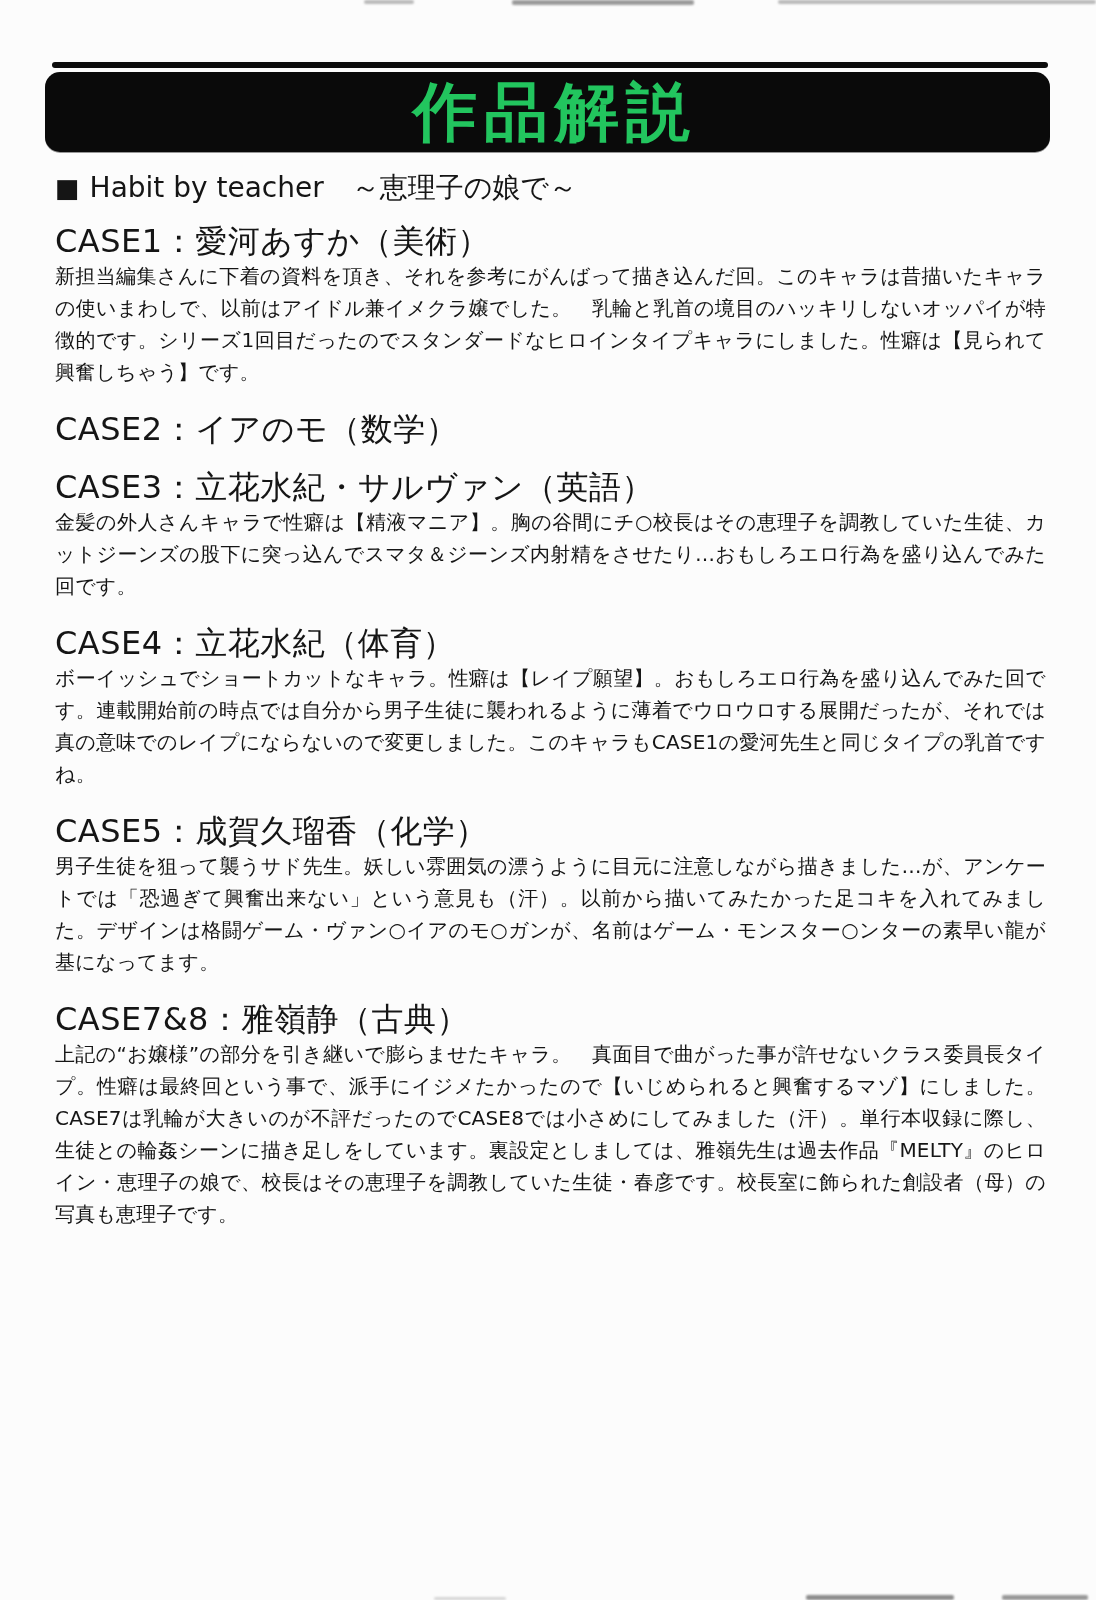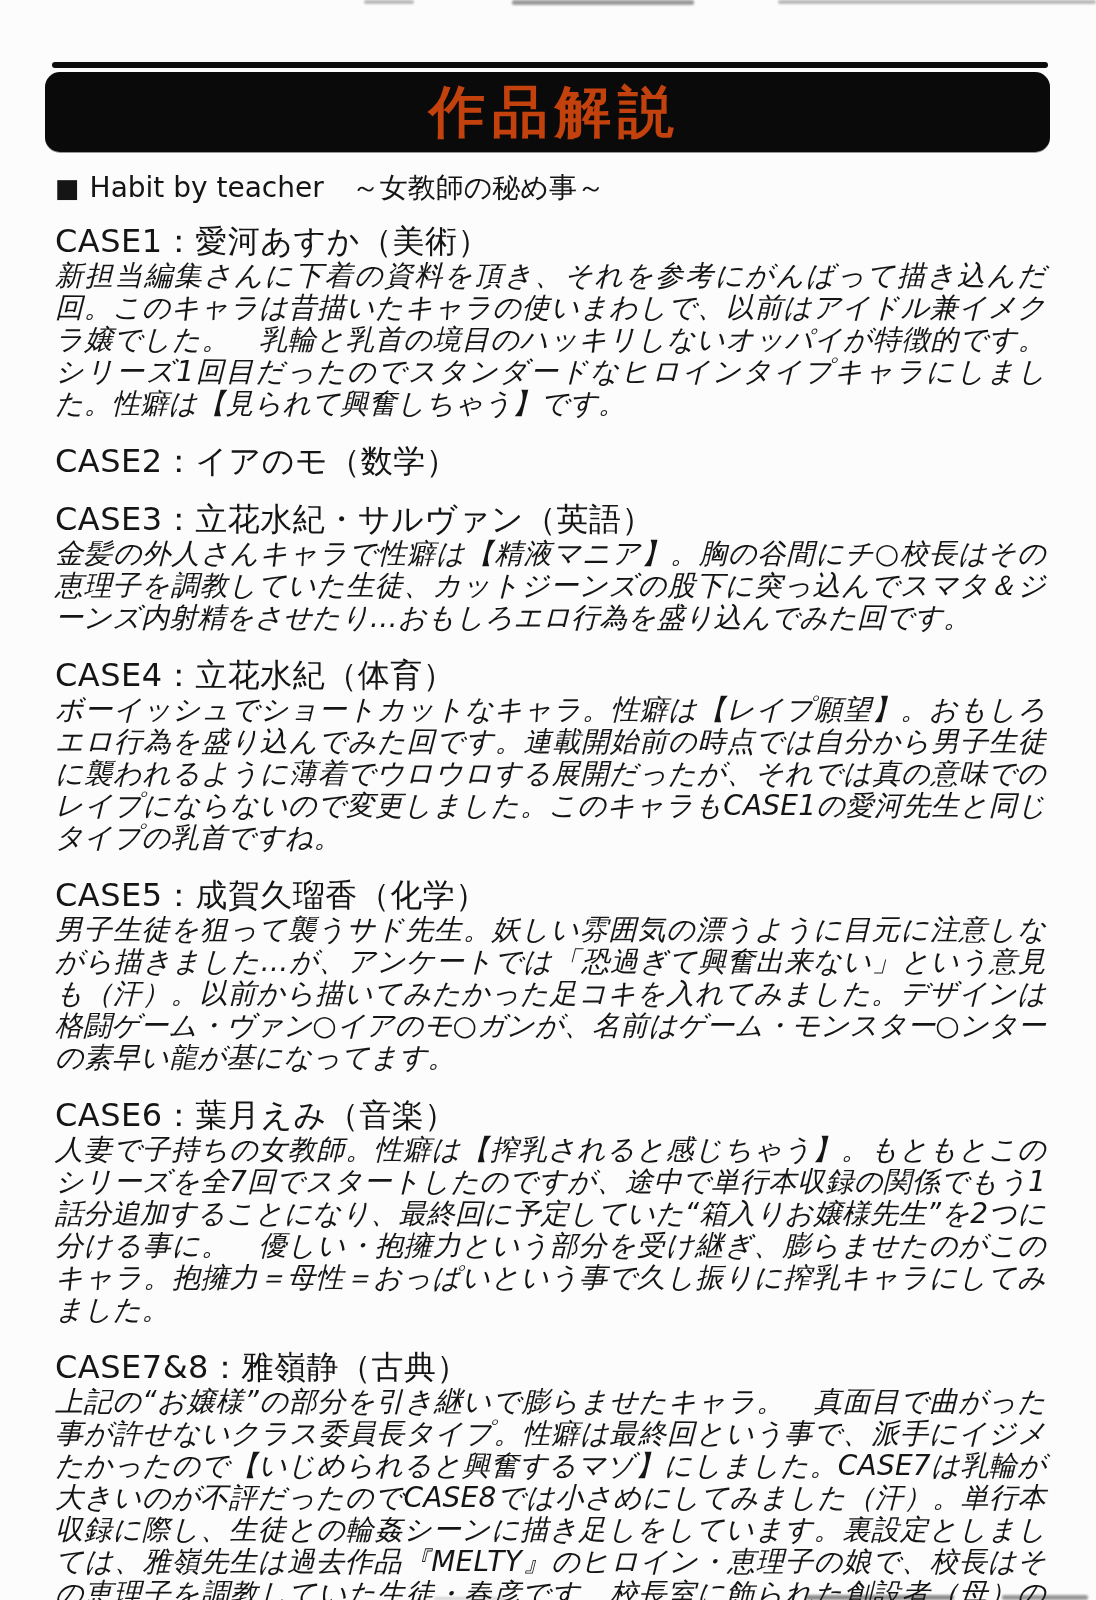--- a/index.html
+++ b/index.html
@@ -28,22 +28,22 @@
   .banner{
     position:relative;
     margin:72px 46px 0 45px;
     height:80px;
     background:#0a0a0a;
     border-radius:15px;
     display:flex;align-items:center;justify-content:center;
     box-shadow:0 1px 0 rgba(0,0,0,.4);
   }
   .banner-title{
-    color:#c2410c;
-    font-size:56px;
+    color:#22c55e;
+    font-size:64px;
     font-weight:700;
     letter-spacing:7px;
     line-height:1;
     padding-left:7px; 
     margin-left:8px;
   }
   
   .series-heading{
     margin:20px 50px 0 55px;
     font-size:28px;
@@ -58,44 +58,43 @@
   .case{margin:0 0 24px 0;}
   .case h2{
     margin:0 0 2px 0;
     font-size:32px;
     line-height:34px;
     font-weight:400;
     letter-spacing:.5px;
   }
   .case p{
     margin:0;
-    font-size:28px;
+    font-size:20px;
     line-height:32px;
     text-align:justify;
     letter-spacing:.2px;
-    font-style:italic;
   }
 </style>
 </head>
 <body>
 
 <div class="page">
 
   <div class="artifact a-t1"></div>
   <div class="artifact a-t2"></div>
   <div class="artifact a-t3"></div>
 
   <div class="banner-smear"></div>
   <div class="banner">
     <span class="banner-title">作品解説</span>
   </div>
 
   <div class="series-heading">
     <span class="bullet">■</span>
-    <span>Habit by teacher　～女教師の秘め事～</span>
+    <span>Habit by teacher　～恵理子の娘で～</span>
   </div>
 
   <div class="content">
 
     <section class="case">
       <h2>CASE1：愛河あすか（美術）</h2>
       <p>新担当編集さんに下着の資料を頂き、それを参考にがんばって描き込んだ回。このキャラは昔描いたキャラの使いまわしで、以前はアイドル兼イメクラ嬢でした。　乳輪と乳首の境目のハッキリしないオッパイが特徴的です。シリーズ1回目だったのでスタンダードなヒロインタイプキャラにしました。性癖は【見られて興奮しちゃう】です。</p>
     </section>
 
     <section class="case">
@@ -110,24 +109,20 @@
     <section class="case">
       <h2>CASE4：立花水紀（体育）</h2>
       <p>ボーイッシュでショートカットなキャラ。性癖は【レイプ願望】。おもしろエロ行為を盛り込んでみた回です。連載開始前の時点では自分から男子生徒に襲われるように薄着でウロウロする展開だったが、それでは真の意味でのレイプにならないので変更しました。このキャラもCASE1の愛河先生と同じタイプの乳首ですね。</p>
     </section>
 
     <section class="case">
       <h2>CASE5：成賀久瑠香（化学）</h2>
       <p>男子生徒を狙って襲うサド先生。妖しい雰囲気の漂うように目元に注意しながら描きました…が、アンケートでは「恐過ぎて興奮出来ない」という意見も（汗）。以前から描いてみたかった足コキを入れてみました。デザインは格闘ゲーム・ヴァン○イアのモ○ガンが、名前はゲーム・モンスター○ンターの素早い龍が基になってます。</p>
     </section>
 
-    <section class="case">
-      <h2>CASE6：葉月えみ（音楽）</h2>
-      <p>人妻で子持ちの女教師。性癖は【搾乳されると感じちゃう】。もともとこのシリーズを全7回でスタートしたのですが、途中で単行本収録の関係でもう1話分追加することになり、最終回に予定していた“箱入りお嬢様先生”を2つに分ける事に。　優しい・抱擁力という部分を受け継ぎ、膨らませたのがこのキャラ。抱擁力＝母性＝おっぱいという事で久し振りに搾乳キャラにしてみました。</p>
-    </section>
 
     <section class="case">
       <h2>CASE7&amp;8：雅嶺静（古典）</h2>
       <p>上記の“お嬢様”の部分を引き継いで膨らませたキャラ。　真面目で曲がった事が許せないクラス委員長タイプ。性癖は最終回という事で、派手にイジメたかったので【いじめられると興奮するマゾ】にしました。CASE7は乳輪が大きいのが不評だったのでCASE8では小さめにしてみました（汗）。単行本収録に際し、生徒との輪姦シーンに描き足しをしています。裏設定としましては、雅嶺先生は過去作品『MELTY』のヒロイン・恵理子の娘で、校長はその恵理子を調教していた生徒・春彦です。校長室に飾られた創設者（母）の写真も恵理子です。</p>
     </section>
 
   </div>
 
   <div class="artifact a-b1"></div>
   <div class="artifact a-b2"></div>

